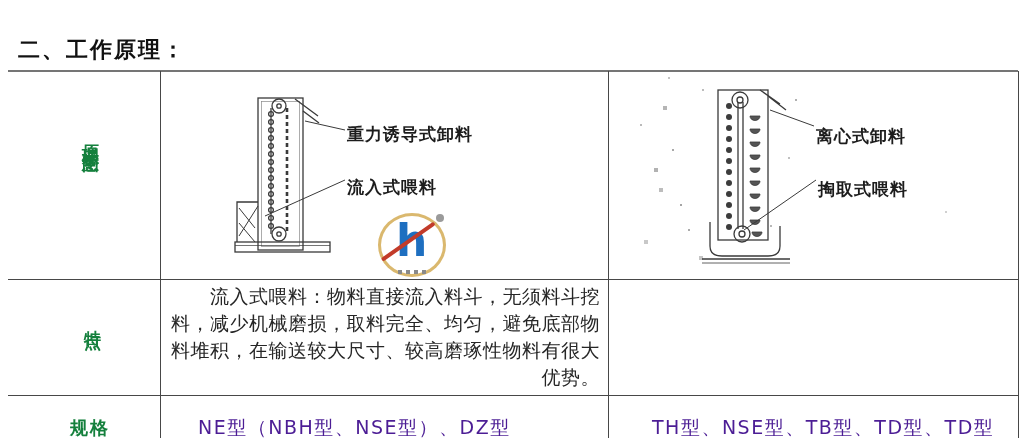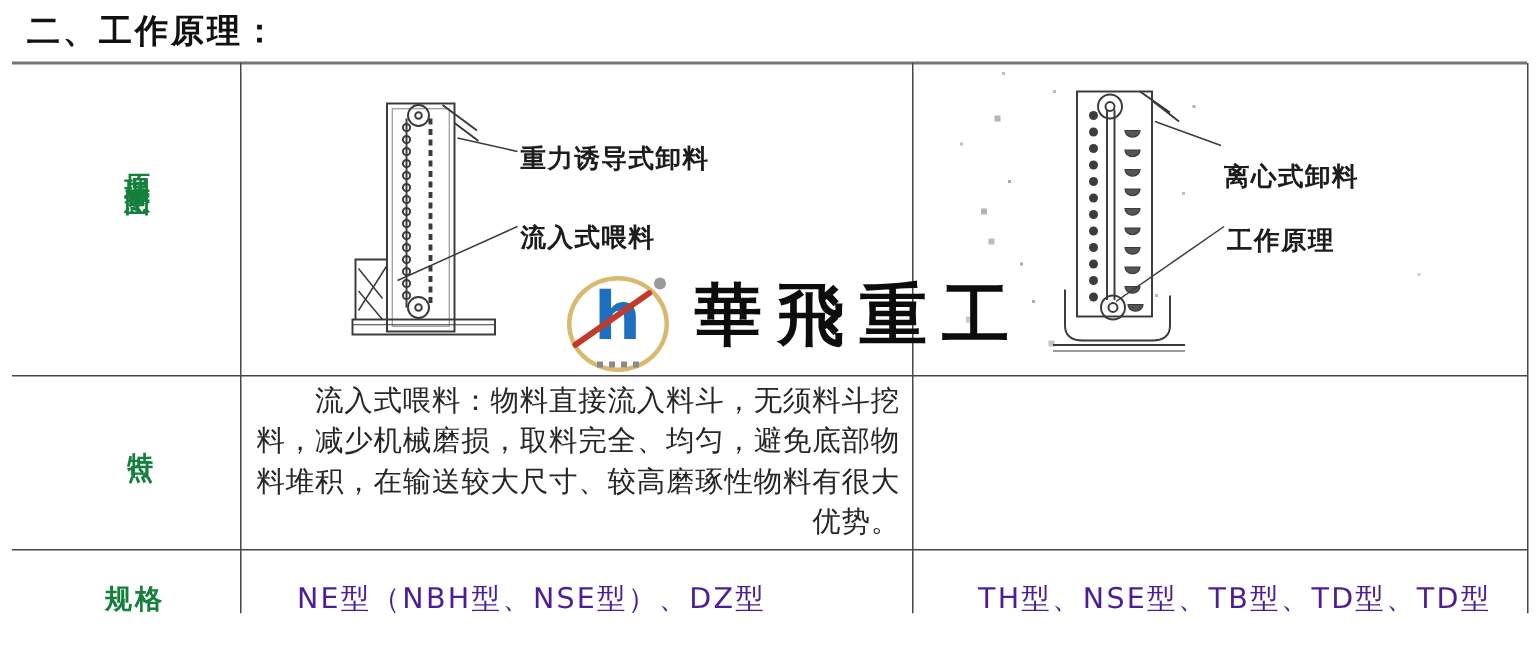--- a/index.html
+++ b/index.html
@@ -1,17 +1,17 @@
 <!DOCTYPE html>
 <html><head>
 <meta charset="utf-8">
 <style>
   html,body{margin:0;padding:0;background:#fff;}
   .canvas{position:relative;width:1026px;height:409px;background:#ffffff;overflow:hidden;
-          font-family:"DejaVu Sans","Liberation Sans",sans-serif;color:#222;}
+          font-family:"DejaVu Sans","Liberation Sans",sans-serif;color:#222;margin-top:29px;}
   .heading{position:absolute;left:18px;top:6px;font-size:22px;font-weight:bold;color:#111;
            letter-spacing:2px;}
   
   .hline,.vline{position:absolute;background:#474747;}
   .top-border{left:8px;top:41px;width:1010px;height:2px;background:#757575;}
   .h1{left:8px;top:250px;width:1010px;height:1px;}
   .h2{left:8px;top:366px;width:1010px;height:1px;}
   .v1{left:160px;top:42px;width:1px;height:382px;}
   .v2{left:608px;top:42px;width:1px;height:382px;}
   .vright{left:1018px;top:42px;width:1px;height:397px;}
@@ -153,28 +153,27 @@
       <path d="M110,6 L130,20 M118,12 L136,26"></path>
       <path d="M60,138 L60,162 Q60,172 72,172 L118,172 Q130,172 130,162 L130,142"></path>
       <circle cx="92" cy="150" r="8"></circle>
       <circle cx="92" cy="150" r="3"></circle>
       <line x1="52" y1="175" x2="140" y2="175"></line>
       <line x1="52" y1="179" x2="140" y2="179" stroke-width="0.8"></line>
       <line x1="120" y1="26" x2="164" y2="42" stroke-width="1"></line>
       <line x1="166" y1="96" x2="94" y2="146" stroke-width="1"></line>
     </svg>
   </div>
-  <div class="callout" style="left:816px;top:106px;">离心式卸料</div>
-  <div class="callout" style="left:818px;top:149px;">工作原理</div>
+  <div class="callout" style="left:816px;top:96px;">离心式卸料</div>
+  <div class="callout" style="left:818px;top:149px;">掏取式喂料</div>
 
   <div class="logo-ring"></div>
   <div class="logo-h">h</div>
   <div class="logo-arrow"></div>
   <div class="logo-ball"></div>
   <div class="logo-dots"></div>
-  <div class="brand-text">華飛重工</div>
 
   <div class="para para-left">流入式喂料：物料直接流入料斗，无须料斗挖料，减少机械磨损，取料完全、均匀，避免底部物料堆积，在输送较大尺寸、较高磨琢性物料有很大优势。</div>
 
   <div class="spec spec-left">NE型（NBH型、NSE型）、DZ型</div>
   <div class="spec spec-right">TH型、NSE型、TB型、TD型、TD型</div>
 
 </div>
 
 </body></html>

